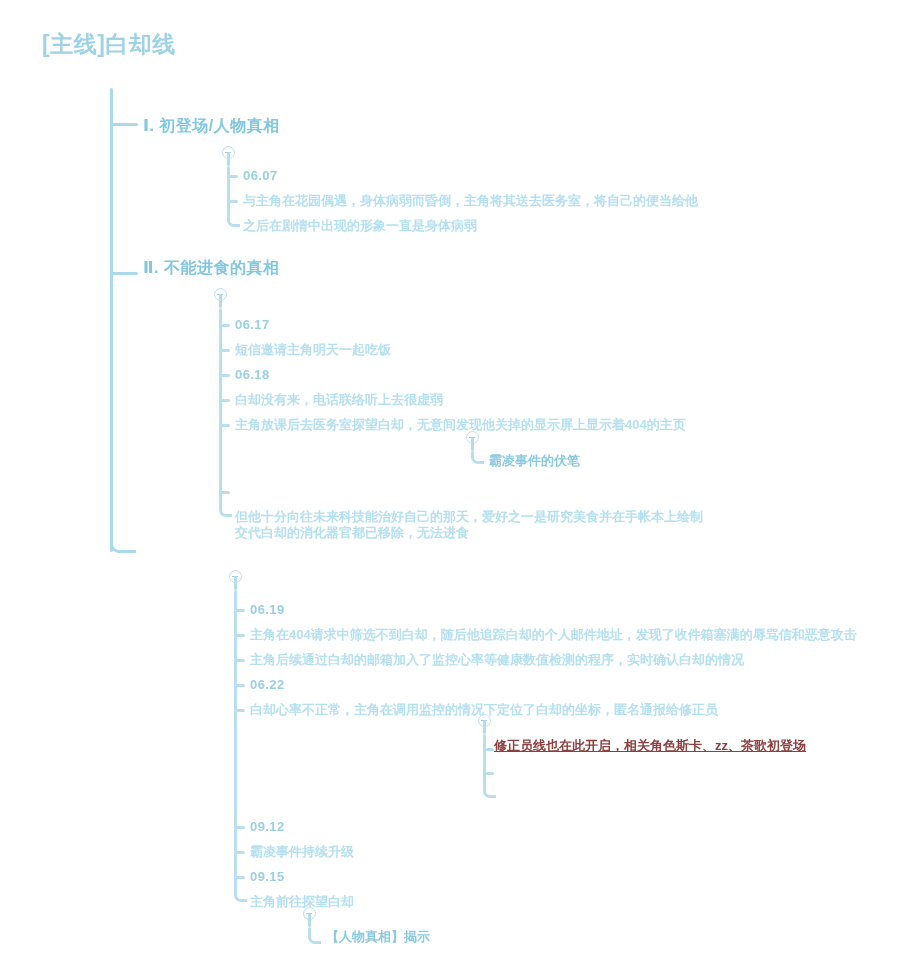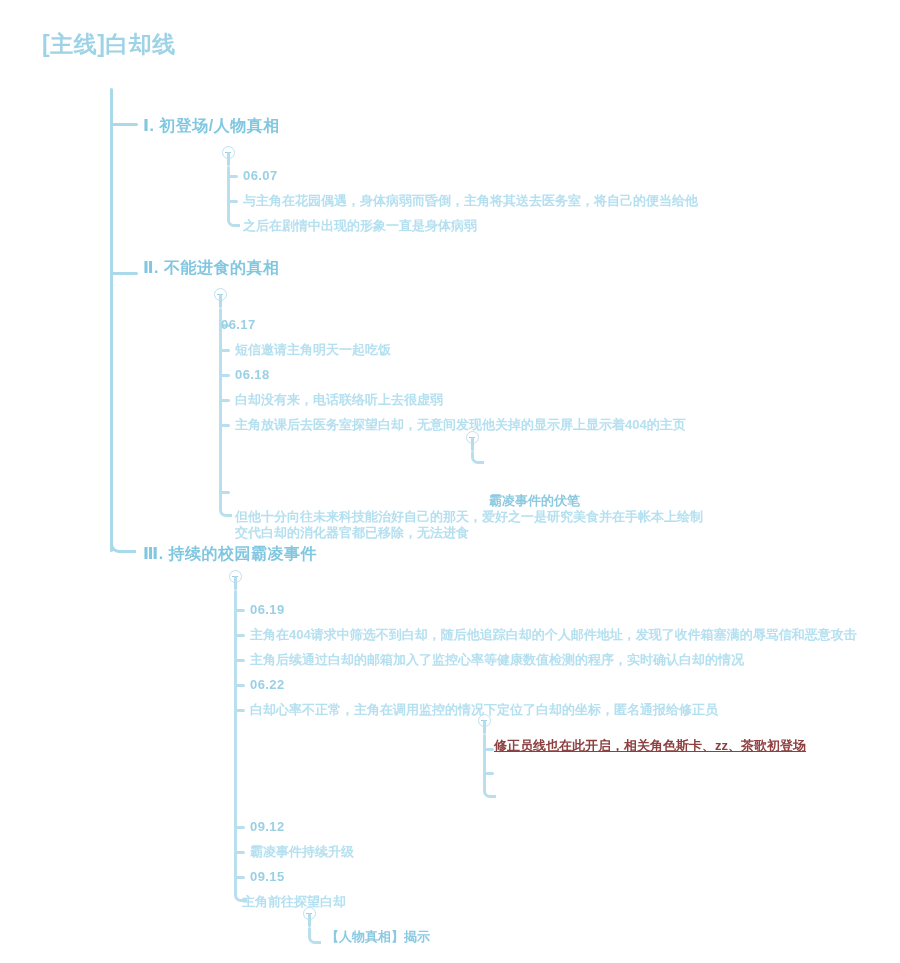--- a/index.html
+++ b/index.html
@@ -175,21 +175,21 @@
 
   <div class="sec-stub" style="left:112px; top:272px;"></div>
   <div class="sec-head" style="left:143px; top:258px;">Ⅱ. 不能进食的真相</div>
 
   <div class="node" style="left:214px; top:288px;"></div>
   <div class="node-stem" style="left:219px; top:294px; height:14px;"></div>
   <div class="rail" style="left:219px; top:308px; height:200px;"></div>
   <div class="rail-foot" style="left:219px; top:506px;"></div>
 
   <div class="tick" style="left:219px; top:324px;"></div>
-  <div class="row date" style="left:221px; top:317px;">06.17</div>
+  <div class="row date" style="left:235px; top:317px;">06.17</div>
 
   <div class="tick" style="left:219px; top:349px;"></div>
   <div class="row body" style="left:235px; top:342px;">短信邀请主角明天一起吃饭</div>
 
   <div class="tick" style="left:219px; top:374px;"></div>
   <div class="row date" style="left:235px; top:367px;">06.18</div>
 
   <div class="tick" style="left:219px; top:399px;"></div>
   <div class="row body" style="left:235px; top:392px;">白却没有来，电话联络听上去很虚弱</div>
 
@@ -198,23 +198,22 @@
 
   <div class="tick" style="left:219px; top:491px;"></div>
   <div class="row body" style="left:235px; top:484px;margin-top:41px;">交代白却的消化器官都已移除，无法进食</div>
 
   <div class="row body" style="left:235px; top:509px;">但他十分向往未来科技能治好自己的那天，爱好之一是研究美食并在手帐本上绘制</div>
 
   <div class="node" style="left:466px; top:431px;"></div>
   <div class="node-stem" style="left:471px; top:437px; height:14px;"></div>
   <div class="rail" style="left:471px; top:451px; height:5px;"></div>
   <div class="rail-foot" style="left:471px; top:453px;"></div>
-  <div class="row note" style="left:489px; top:453px;margin-top:40px;">霸凌事件的伏笔</div>
-
-  <div class="sec-head" style="left:143px; top:544px;">Ⅲ. 持续的校园霸凌事件</div>
+  <div class="row note" style="left:489px; top:453px;">霸凌事件的伏笔</div>
+
 
   <div class="node" style="left:229px; top:570px;"></div>
   <div class="node-stem" style="left:234px; top:576px; height:14px;"></div>
   <div class="rail" style="left:234px; top:590px; height:305px;"></div>
   <div class="rail-foot" style="left:234px; top:891px;"></div>
 
   <div class="tick" style="left:234px; top:609px;"></div>
   <div class="row date" style="left:250px; top:602px;">06.19</div>
 
   <div class="tick" style="left:234px; top:634px;"></div>
@@ -231,21 +230,21 @@
 
   <div class="tick" style="left:234px; top:826px;"></div>
   <div class="row date" style="left:250px; top:819px;">09.12</div>
 
   <div class="tick" style="left:234px; top:851px;"></div>
   <div class="row body" style="left:250px; top:844px;">霸凌事件持续升级</div>
 
   <div class="tick" style="left:234px; top:876px;"></div>
   <div class="row date" style="left:250px; top:869px;">09.15</div>
 
-  <div class="row body" style="left:242px; top:894px;">主角前往探望白却</div>
+  <div class="row body" style="left:250px; top:894px;">主角前往探望白却</div>
 
   <div class="node" style="left:478px; top:714px;"></div>
   <div class="node-stem" style="left:483px; top:720px; height:14px;"></div>
   <div class="rail" style="left:483px; top:734px; height:55px;"></div>
   <div class="rail-foot" style="left:483px; top:787px;"></div>
 
   <div class="tick" style="left:483px; top:748px;"></div>
   <div class="row highlight" style="left:494px; top:738px;text-decoration:underline;">修正员线也在此开启，相关角色斯卡、zz、茶歌初登场</div>
 
   <div class="tick" style="left:483px; top:772px;"></div>

